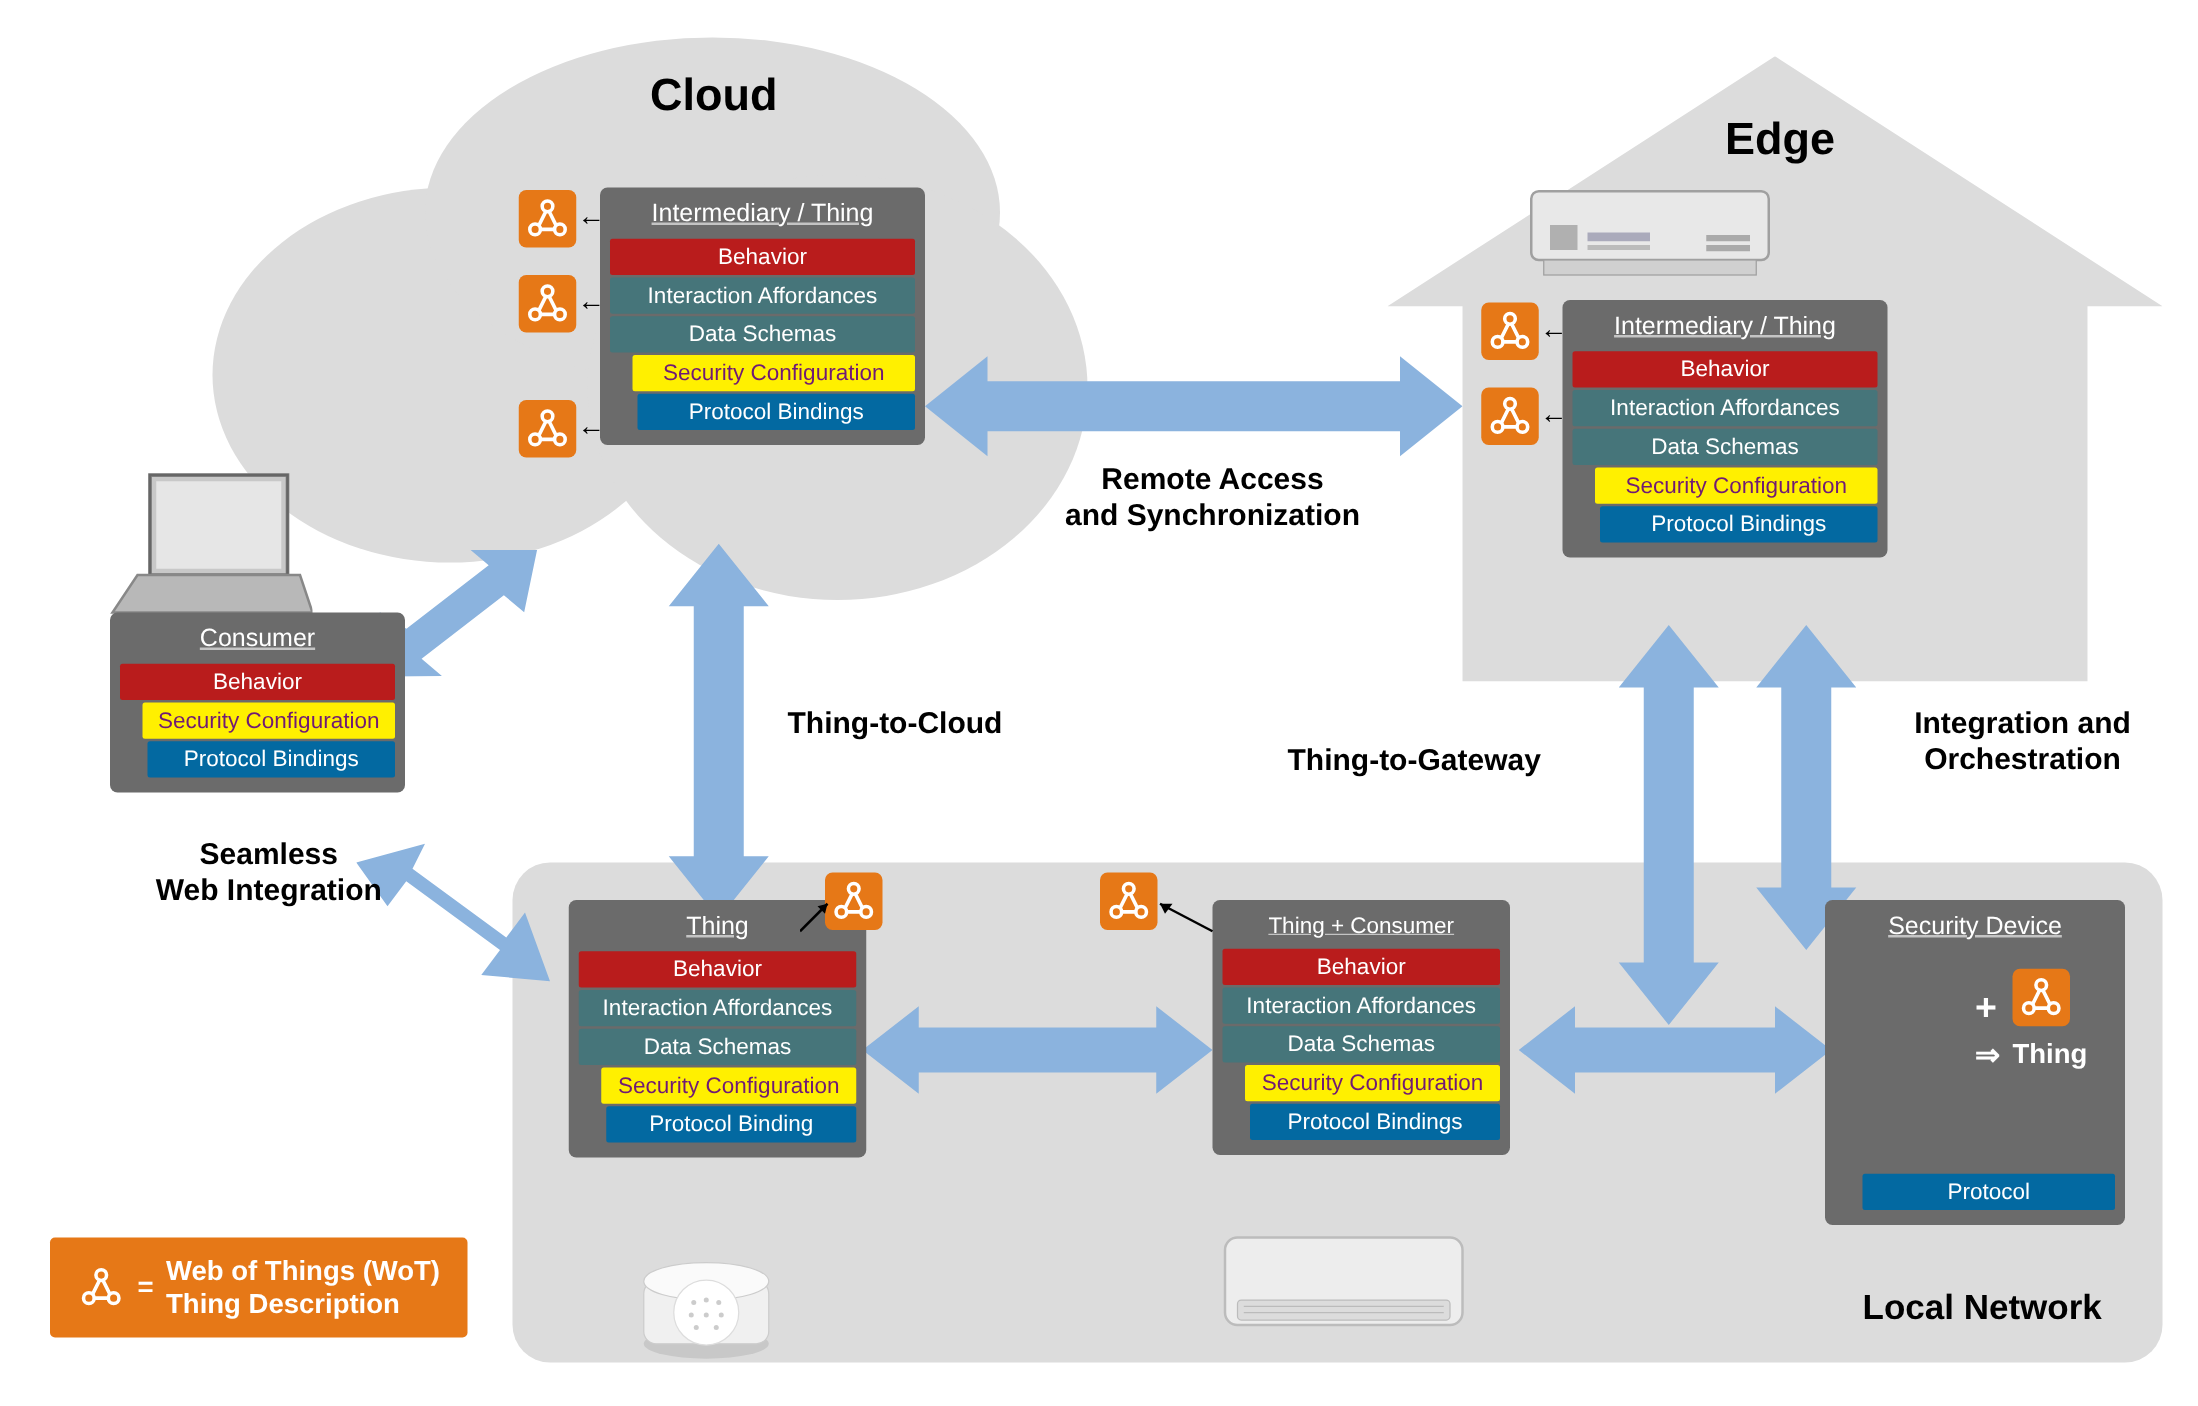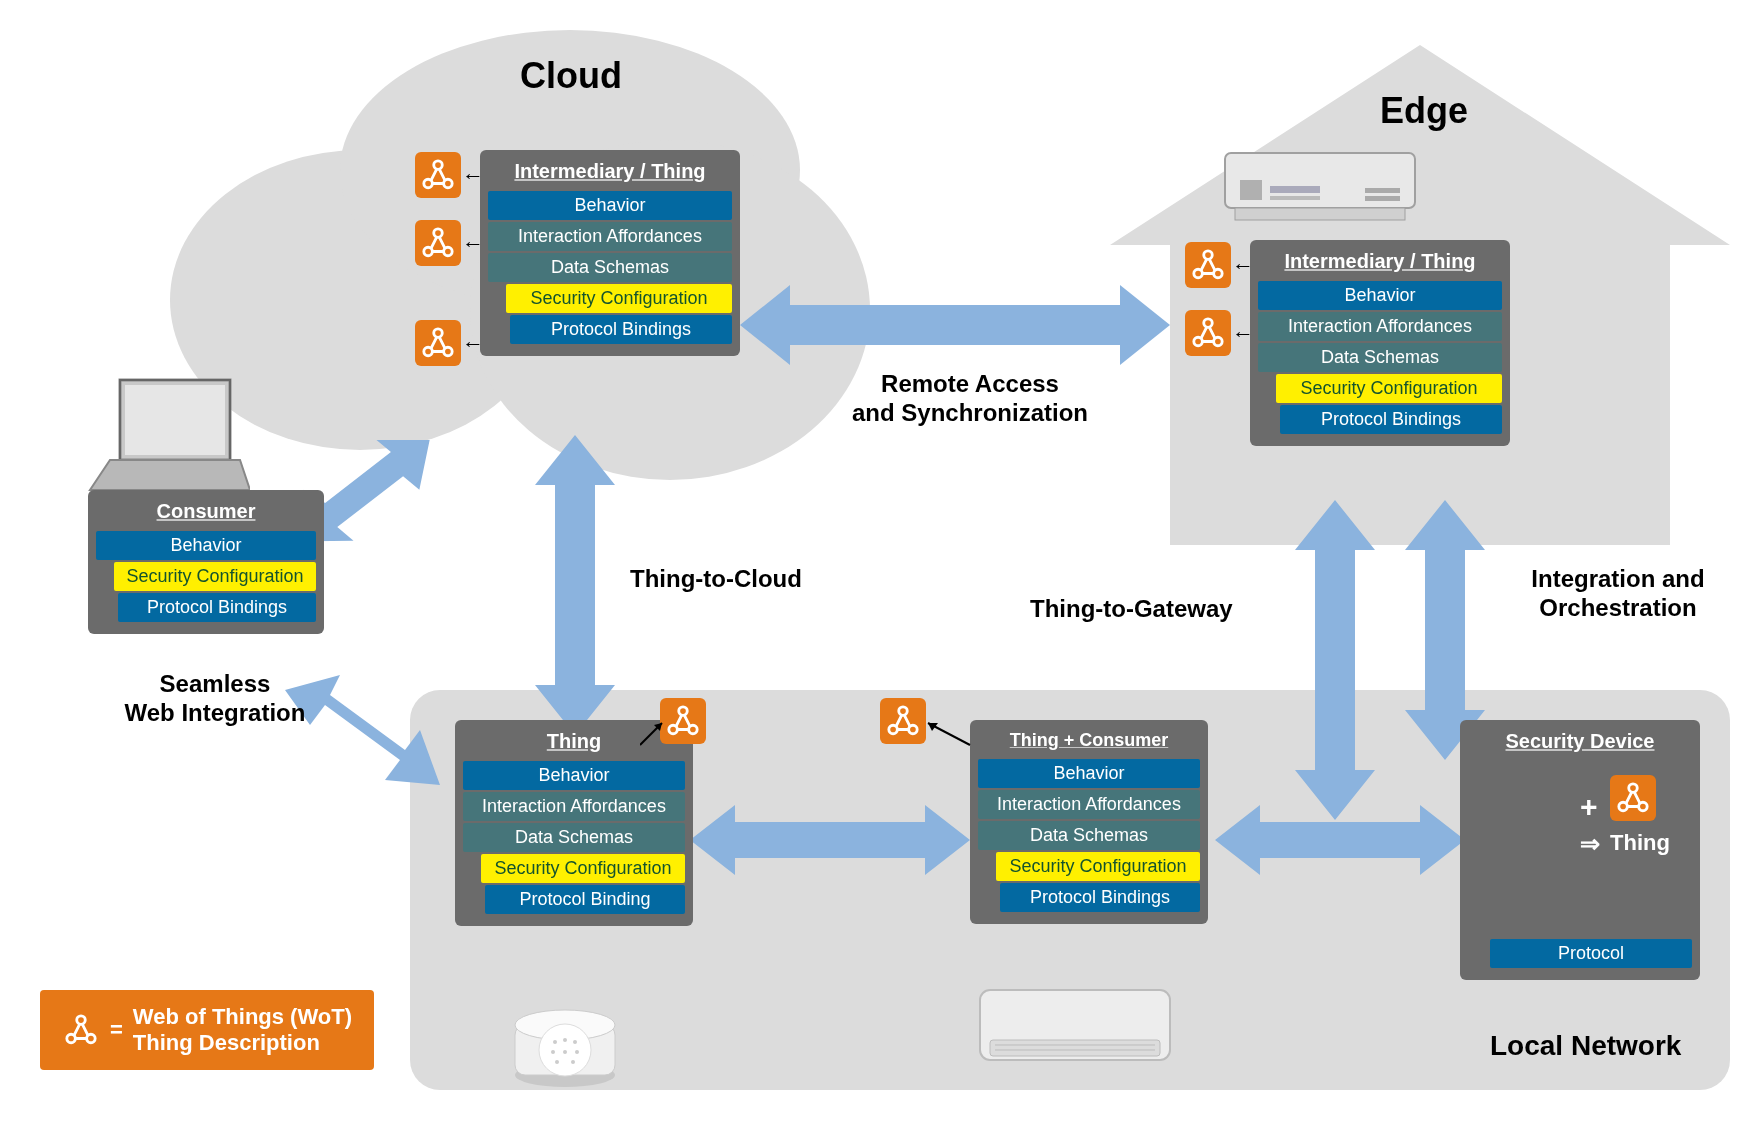--- a/index.html
+++ b/index.html
@@ -2,25 +2,25 @@
 <html><head>
 <meta charset="utf-8">
 <style>
   * { box-sizing: border-box; margin: 0; padding: 0; }
   body { font-family: "Segoe UI", Arial, sans-serif; background: #fff; width: 1758px; height: 1125px; position: relative; overflow: hidden; }
   .canvas { position: relative; width: 1758px; height: 1125px; }
   .region { position: absolute; background: #dcdcdc; }
   .region.local { border-radius: 30px; }
   .zone-label { position: absolute; font-weight: 700; color: #000; }
   .card { position: absolute; background: #6b6b6b; border-radius: 6px; padding: 8px 8px 10px 8px; }
-  .card-title { color: #fff; font-weight: 700; text-align: center; padding: 2px 0 6px 0; font-size: 20px; text-decoration: underline; text-decoration-color: rgba(255,255,255,0.6); }
+  .card-title { color: #fff; font-weight: 400; text-align: center; padding: 2px 0 6px 0; font-size: 20px; text-decoration: underline; text-decoration-color: rgba(255,255,255,0.6); }
   .row { text-align: center; color: #fff; font-size: 18px; padding: 4px 10px; margin: 2px 0; border-radius: 2px; white-space: nowrap; }
-  .row.blue   { background: #0369a1; }
+  .row.blue   { background: #b91c1c; }
   .row.teal   { background: #46757a; }
-  .row.yellow { background: #fff000; color: #14532d; margin-left: 18px; }
+  .row.yellow { background: #fff000; color: #701a75; margin-left: 18px; }
   .row.green  { background: #0369a1; margin-left: 22px; }
   .wot-badge { position: absolute; width: 46px; height: 46px; background: #e67817; border-radius: 6px; display:flex; align-items:center; justify-content:center; }
   .wot-badge svg { width: 34px; height: 34px; }
   .ptr-arrow { position: absolute; font-size: 22px; color: #000; }
   .annot { position: absolute; font-weight: 700; color: #000; font-size: 24px; text-align: center; line-height: 1.2; }
   .legend { position: absolute; background: #e67817; color: #fff; font-size: 22px; font-weight: 600; padding: 14px 22px; border-radius: 4px; display:flex; align-items:center; gap:10px; }
   .legend .eq { font-weight: 700; }
   .device { position: absolute; }
   .arrow-svg { position: absolute; }
 </style>

